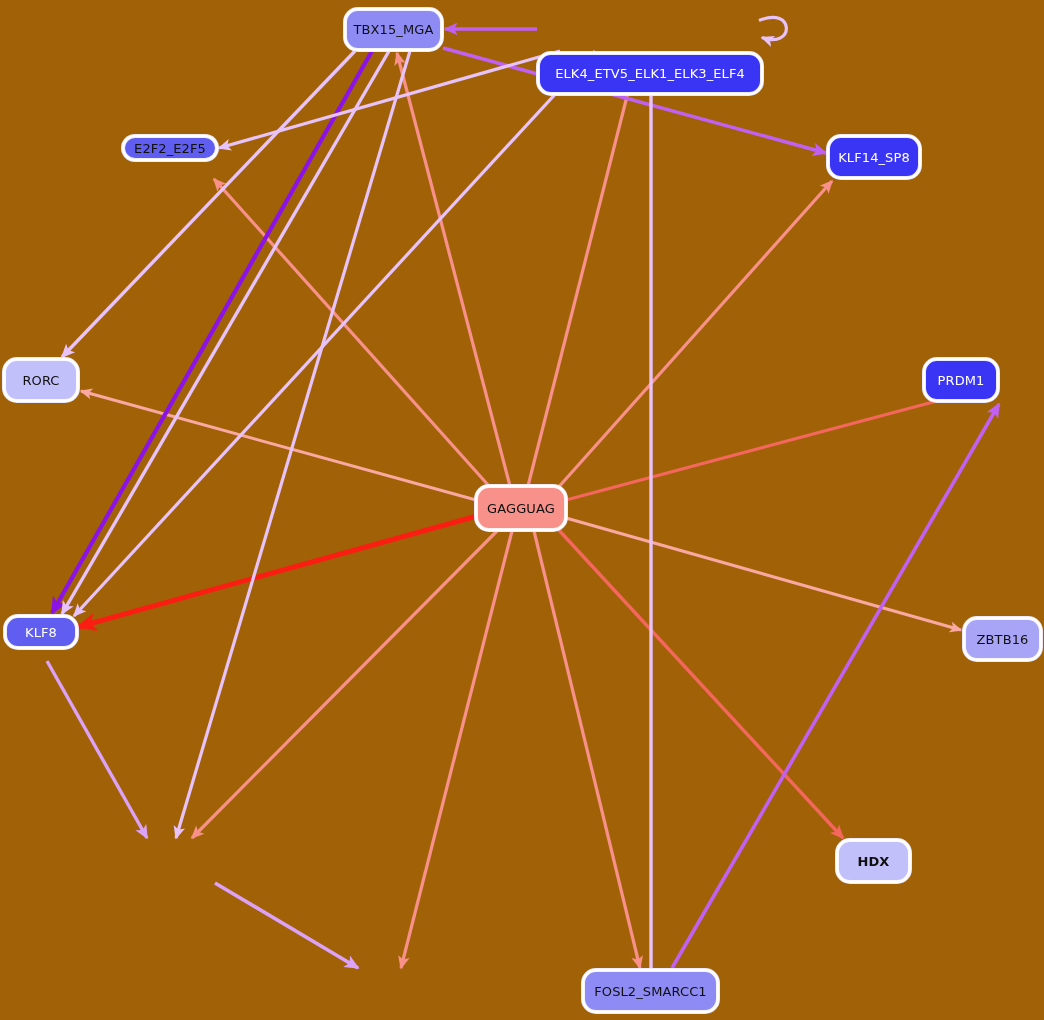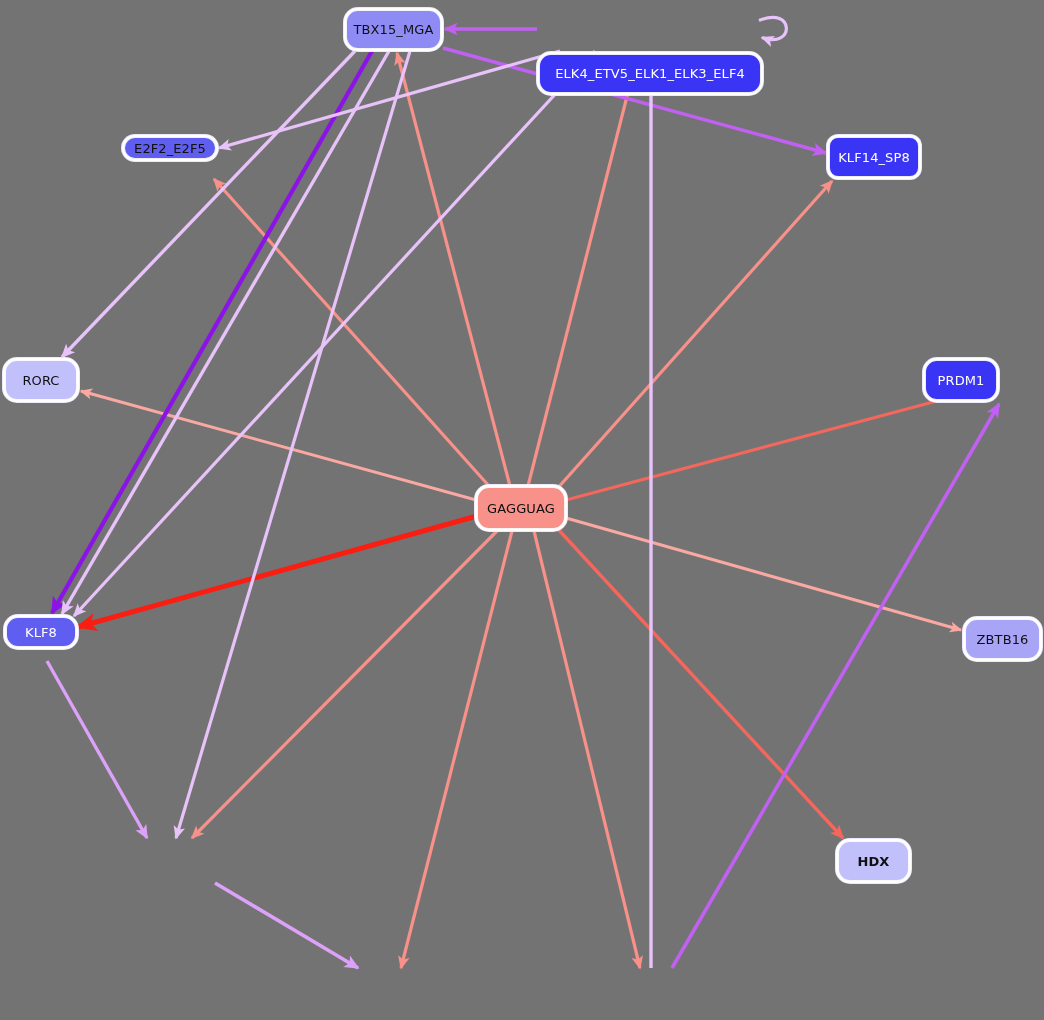--- a/index.html
+++ b/index.html
@@ -37,21 +37,21 @@
     box-shadow: 0 0 0 2px #ffffff, 0 0 0 3px #eceafc;
     letter-spacing: 0.1px;
   }
   .node-label {
     pointer-events: none;
   }
 </style>
 </head>
 <body>
 
-<div id="canvas" style="width: 1044px; height: 1020px; background: #737373;">
+<div id="canvas" style="width: 1044px; height: 1020px; background: #a16207;">
 
   <svg id="edge-layer" viewBox="0 0 1044 1020" width="1044" height="1020" xmlns="http://www.w3.org/2000/svg">
       <defs>
         <marker id="ah0" viewBox="0 0 10 10" refX="8.5" refY="5" markerWidth="4.6" markerHeight="4.6" orient="auto-start-reverse" markerUnits="strokeWidth">
           <path d="M 0.5 1 L 9.5 5 L 0.5 9 L 2.6 5 Z" fill="#fa1e12"></path>
         </marker>
         <marker id="ah1" viewBox="0 0 10 10" refX="8.5" refY="5" markerWidth="4.6" markerHeight="4.6" orient="auto-start-reverse" markerUnits="strokeWidth">
           <path d="M 0.5 1 L 9.5 5 L 0.5 9 L 2.6 5 Z" fill="#f4675c"></path>
         </marker>
         <marker id="ah2" viewBox="0 0 10 10" refX="8.5" refY="5" markerWidth="4.6" markerHeight="4.6" orient="auto-start-reverse" markerUnits="strokeWidth">
@@ -102,34 +102,37 @@
 
 <div class="node" style="left: 346px; top: 10px; width: 95px; height: 39px; background: rgb(142, 140, 244); color: rgb(16, 16, 16); box-shadow: rgb(255, 255, 255) 0px 0px 0px 2px, rgb(236, 234, 252) 0px 0px 0px 3px;">
       <span class="node-label">TBX15_MGA</span>
     </div>
     <div class="node" style="left: 539px; top: 10px; width: 222px; height: 39px; background: rgb(58, 52, 245); color: rgb(255, 255, 255); box-shadow: rgb(255, 255, 255) 0px 0px 0px 2px, rgb(236, 234, 252) 0px 0px 0px 3px; margin-top: 44px;">
       <span class="node-label">ELK4_ETV5_ELK1_ELK3_ELF4</span>
     </div>
     <div class="node" style="left: 124px; top: 137px; width: 92px; height: 22px; background: rgb(95, 94, 240); color: rgb(16, 16, 16); box-shadow: rgb(255, 255, 255) 0px 0px 0px 2px, rgb(236, 234, 252) 0px 0px 0px 3px;">
       <span class="node-label">E2F2_E2F5</span>
     </div>
-    <div class="node" style="left: 829px; top: 137px; width: 90px; height: 40px; background: rgb(58, 52, 245); color: rgb(255, 255, 255); box-shadow: rgb(255, 255, 255) 0px 0px 0px 2px, rgb(236, 234, 252) 0px 0px 0px 3px; border-radius: 9px;">
+    <div class="node" style="left: 829px; top: 137px; width: 90px; height: 40px; background: rgb(58, 52, 245); color: rgb(255, 255, 255); box-shadow: rgb(255, 255, 255) 0px 0px 0px 2px, rgb(236, 234, 252) 0px 0px 0px 3px;">
       <span class="node-label">KLF14_SP8</span>
     </div>
     <div class="node" style="left: 5px; top: 360px; width: 72px; height: 40px; background: rgb(194, 192, 251); color: rgb(16, 16, 16); box-shadow: rgb(255, 255, 255) 0px 0px 0px 2px, rgb(236, 234, 252) 0px 0px 0px 3px;">
       <span class="node-label">RORC</span>
     </div>
     <div class="node" style="left: 925px; top: 360px; width: 72px; height: 40px; background: rgb(58, 52, 245); color: rgb(255, 255, 255); box-shadow: rgb(255, 255, 255) 0px 0px 0px 2px, rgb(236, 234, 252) 0px 0px 0px 3px;">
       <span class="node-label">PRDM1</span>
     </div>
     <div class="node" style="left: 477px; top: 487px; width: 88px; height: 42px; background: rgb(247, 145, 137); color: rgb(16, 16, 16); box-shadow: rgb(255, 255, 255) 0px 0px 0px 2px, rgb(236, 234, 252) 0px 0px 0px 3px; justify-content: center;">
       <span class="node-label">GAGGUAG</span>
     </div>
     <div class="node" style="left: 6px; top: 617px; width: 70px; height: 30px; background: rgb(95, 94, 240); color: rgb(255, 255, 255); box-shadow: rgb(255, 255, 255) 0px 0px 0px 2px, rgb(236, 234, 252) 0px 0px 0px 3px;">
       <span class="node-label">KLF8</span>
     </div>
     <div class="node" style="left: 965px; top: 619px; width: 75px; height: 40px; background: rgb(168, 165, 247); color: rgb(16, 16, 16); box-shadow: rgb(255, 255, 255) 0px 0px 0px 2px, rgb(236, 234, 252) 0px 0px 0px 3px;">
       <span class="node-label">ZBTB16</span>
     </div>
     <div class="node" style="left: 838px; top: 841px; width: 71px; height: 40px; background: rgb(194, 192, 251); color: rgb(16, 16, 16); box-shadow: rgb(255, 255, 255) 0px 0px 0px 2px, rgb(236, 234, 252) 0px 0px 0px 3px; font-weight: bold;">
       <span class="node-label">HDX</span>
     </div>
+    <div class="node" style="left: 584px; top: 971px; width: 133px; height: 40px; background: rgb(142, 140, 244); color: rgb(16, 16, 16); box-shadow: rgb(255, 255, 255) 0px 0px 0px 2px, rgb(236, 234, 252) 0px 0px 0px 3px;">
+      <span class="node-label">FOSL2_SMARCC1</span>
+    </div>
   </div>
 
 </body></html>

